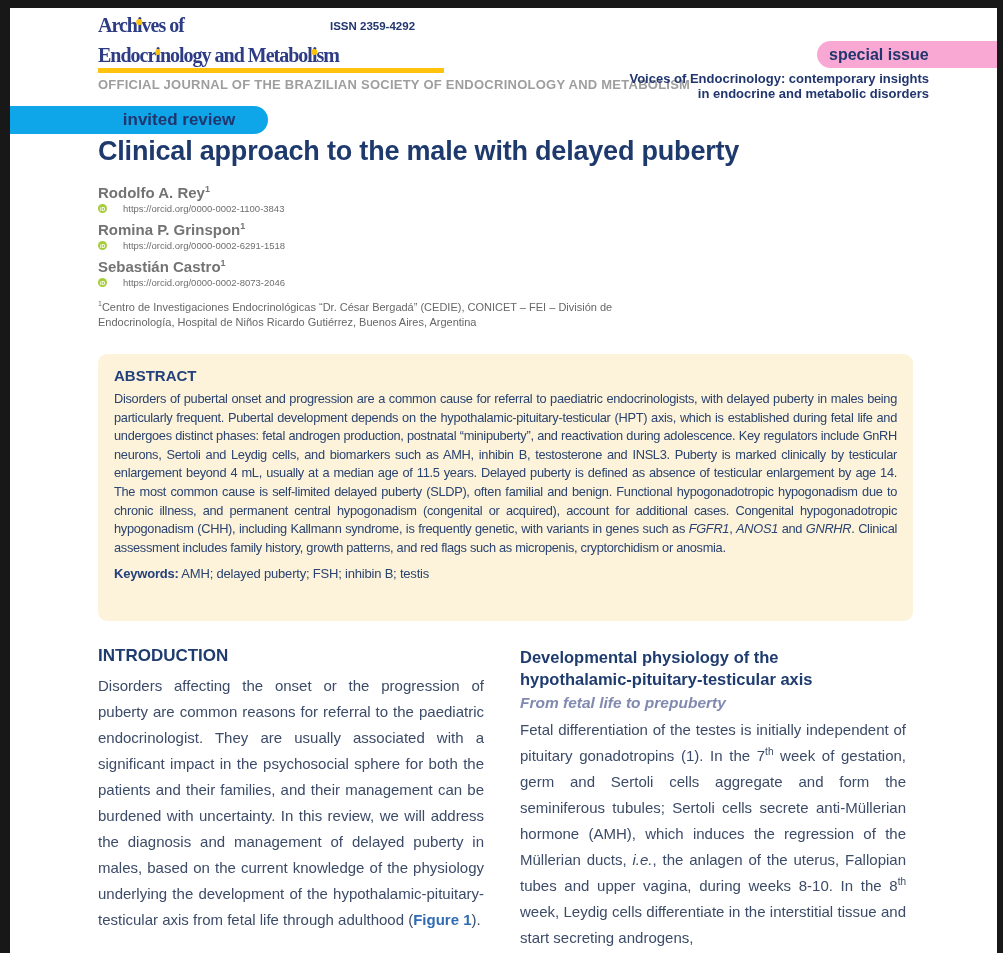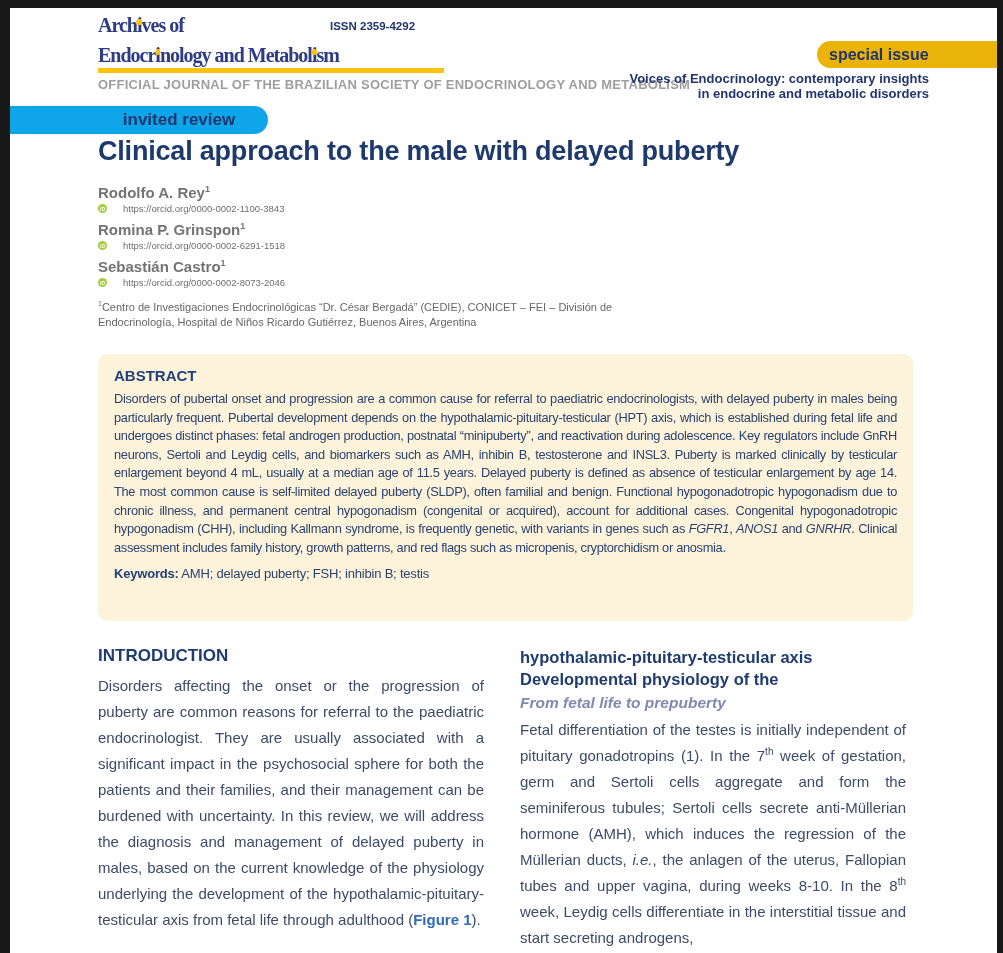--- a/index.html
+++ b/index.html
@@ -18,21 +18,21 @@
   .logo-line { font-size:20px; line-height:30px; letter-spacing:-1px; }
   .rt-doti { position:relative; }
   .rt-doti::after { content:""; position:absolute; left:50%; transform:translateX(-50%);
           top:5px; width:5.5px; height:5.5px; border-radius:50%; background:#ffc20d; }
   .issn { position:absolute; left:330px; top:20px; font-size:11.5px; font-weight:700; color:#21356e; }
   .logo-underline { position:absolute; left:98px; top:68px; width:346px; height:5px; background:#ffc20d; }
   .official { position:absolute; left:98px; top:77px; font-size:13px; font-weight:700;
           color:#9e9e9e; letter-spacing:0.25px; }
 
   .special-badge { position:absolute; top:41px; left:817px; right:6px; height:27px;
-          background:#eab308; border-radius:14px 0 0 14px; display:flex; align-items:center;
+          background:#f9a8d4; border-radius:14px 0 0 14px; display:flex; align-items:center;
           padding-left:12px; font-size:16px; font-weight:700; color:#21356e; }
   .voices { position:absolute; top:71px; right:74px; text-align:right;
           font-size:13px; font-weight:700; color:#21356e; line-height:15px; }
 
   
   .category-badge { position:absolute; left:10px; top:106px; width:258px; height:28px;
           background:#0ea5e9; border-radius:0 14px 14px 0; display:flex; align-items:center;
           justify-content:center; padding-left:80px; font-size:17px; font-weight:700; color:#21356e; }
   .title { position:absolute; left:98px; top:136px; font-size:27px; font-weight:700;
           color:#1e3a6d; letter-spacing:-0.2px; }
@@ -130,19 +130,19 @@
     <div class="abstract-text"><span>Disorders of pubertal onset and progression are a common cause for referral to paediatric endocrinologists, with delayed puberty in males being particularly frequent. Pubertal development depends on the hypothalamic-pituitary-testicular (HPT) axis, which is established during fetal life and undergoes distinct phases: fetal androgen production, postnatal “minipuberty”, and reactivation during adolescence. Key regulators include GnRH neurons, Sertoli and Leydig cells, and biomarkers such as AMH, inhibin B, testosterone and INSL3. Puberty is marked clinically by testicular enlargement beyond 4 mL, usually at a median age of 11.5 years. Delayed puberty is defined as absence of testicular enlargement by age 14. The most common cause is self-limited delayed puberty (SLDP), often familial and benign. Functional hypogonadotropic hypogonadism due to chronic illness, and permanent central hypogonadism (congenital or acquired), account for additional cases. Congenital hypogonadotropic hypogonadism (CHH), including Kallmann syndrome, is frequently genetic, with variants in genes such as </span><em class="rt-italic">FGFR1</em><span>, </span><em class="rt-italic">ANOS1</em><span> and </span><em class="rt-italic">GNRHR</em><span>. Clinical assessment includes family history, growth patterns, and red flags such as micropenis, cryptorchidism or anosmia.</span></div>
     <div class="keywords"><span class="kw-label">Keywords:</span><span> AMH; delayed puberty; FSH; inhibin B; testis</span></div>
   </div>
 
   <div class="columns">
     <div class="col">
       <h2 class="section-heading">INTRODUCTION</h2>
       <p class="body-par"><span>Disorders affecting the onset or the progression of puberty are common reasons for referral to the paediatric endocrinologist. They are usually associated with a significant impact in the psychosocial sphere for both the patients and their families, and their management can be burdened with uncertainty. In this review, we will address the diagnosis and management of delayed puberty in males, based on the current knowledge of the physiology underlying the development of the hypothalamic-pituitary-testicular axis from fetal life through adulthood (</span><span class="rt-link">Figure 1</span><span>).</span></p>
     </div>
     <div class="col">
+      <div class="dev-heading">Developmental physiology of the</div>
       <div class="dev-heading">hypothalamic-pituitary-testicular axis</div>
-      <div class="dev-heading">Developmental physiology of the</div>
       <div class="dev-sub">From fetal life to prepuberty</div>
       <p class="body-par"><span>Fetal differentiation of the testes is initially independent of pituitary gonadotropins (1). In the 7</span><sup class="rt-sup">th</sup><span> week of gestation, germ and Sertoli cells aggregate and form the seminiferous tubules; Sertoli cells secrete anti-Müllerian hormone (AMH), which induces the regression of the Müllerian ducts, </span><em class="rt-italic">i.e.</em><span>, the anlagen of the uterus, Fallopian tubes and upper vagina, during weeks 8-10. In the 8</span><sup class="rt-sup">th</sup><span> week, Leydig cells differentiate in the interstitial tissue and start secreting androgens,</span></p>
     </div>
   </div>
 </div>
 
 </body></html>

